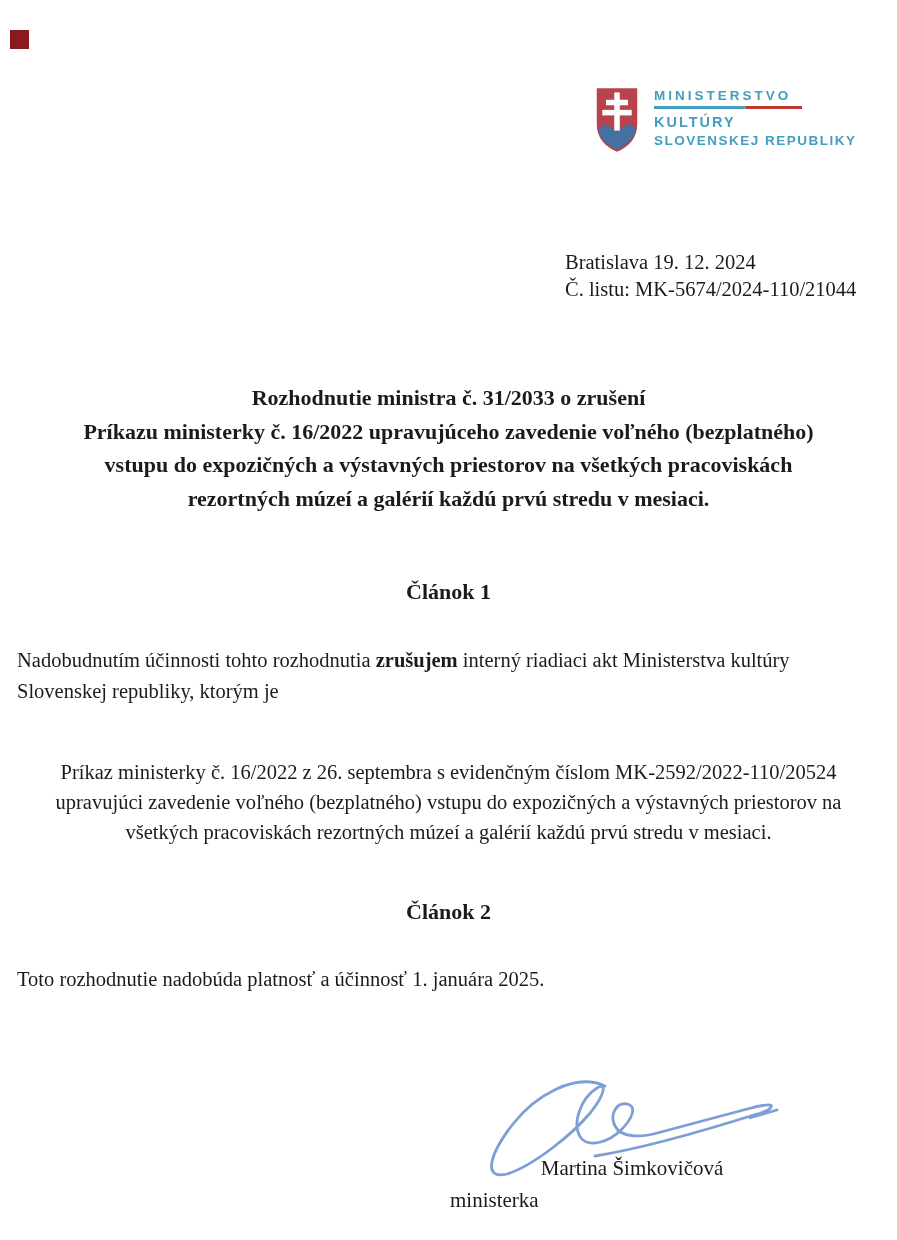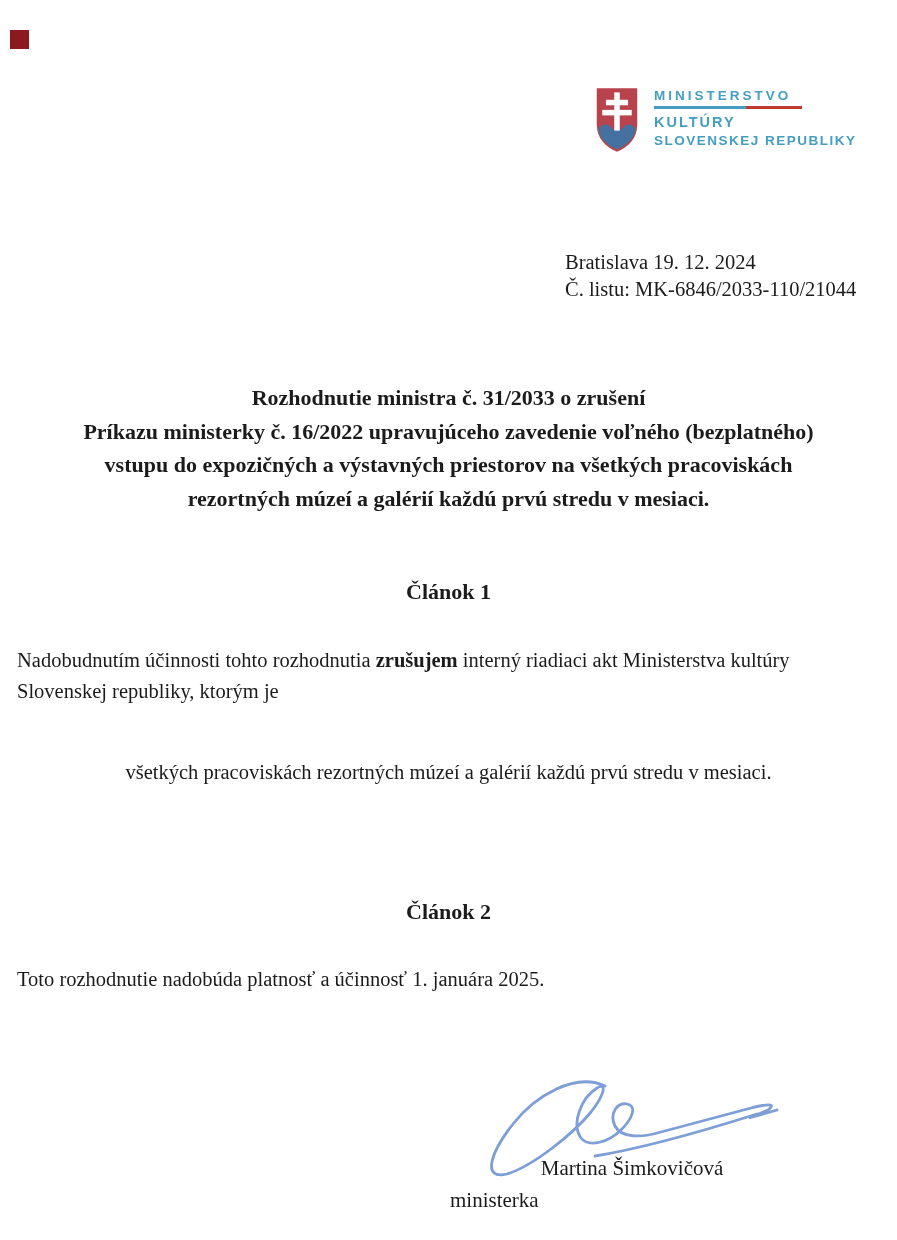--- a/index.html
+++ b/index.html
@@ -64,37 +64,39 @@
         <span class="ub"></span>
         <span class="ur"></span>
       </div>
       <div class="logo-l2">KULTÚRY</div>
       <div class="logo-l3">SLOVENSKEJ REPUBLIKY</div>
     </div>
   </div>
 
   <div class="dateblock">
     <div>Bratislava 19. 12. 2024</div>
-    <div>Č. listu: MK-6846/2033-110/21044</div>
+    <div>Č. listu: MK-5674/2024-110/21044</div>
   </div>
 
   <div class="doc-title">
     <div>Rozhodnutie ministra č. 31/2033 o zrušení</div>
     <div>Príkazu ministerky č. 16/2022 upravujúceho zavedenie voľného (bezplatného)</div>
     <div>vstupu do expozičných a výstavných priestorov na všetkých pracoviskách</div>
     <div>rezortných múzeí a galérií každú prvú stredu v mesiaci.</div>
   </div>
 
   <div class="article-heading a1">Článok 1</div>
 
   <div class="para para1">
     <span>Nadobudnutím účinnosti tohto rozhodnutia </span><b>zrušujem</b><span> interný riadiaci akt Ministerstva kultúry Slovenskej republiky, ktorým je</span>
   </div>
 
   <div class="para para2">
+    <div>Príkaz ministerky č. 16/2022 z 26. septembra s evidenčným číslom MK-2592/2022-110/20524</div>
+    <div>upravujúci zavedenie voľného (bezplatného) vstupu do expozičných a výstavných priestorov na</div>
     <div>všetkých pracoviskách rezortných múzeí a galérií každú prvú stredu v mesiaci.</div>
   </div>
 
   <div class="article-heading a2">Článok 2</div>
 
   <div class="para para3">Toto rozhodnutie nadobúda platnosť a účinnosť 1. januára 2025.</div>
 
   <svg class="sig-svg" width="345" height="112" viewBox="0 0 345 112" xmlns="http://www.w3.org/2000/svg">
     <g fill="none" stroke="var(--signature_ink,#7d9ed6)" stroke-width="2.8" stroke-linecap="round">
       <path d="M150 18 C 120 4, 80 28, 58 56 C 36 84, 26 112, 52 106 C 78 98, 118 66, 136 44 C 150 26, 152 14, 142 20 C 126 30, 116 56, 126 70 C 134 80, 154 74, 166 62 C 178 50, 182 38, 172 36 C 162 34, 154 46, 160 58 C 166 70, 186 70, 206 64 L 296 40 C 312 36, 322 35, 313 42 L 294 50 L 322 42"></path>

